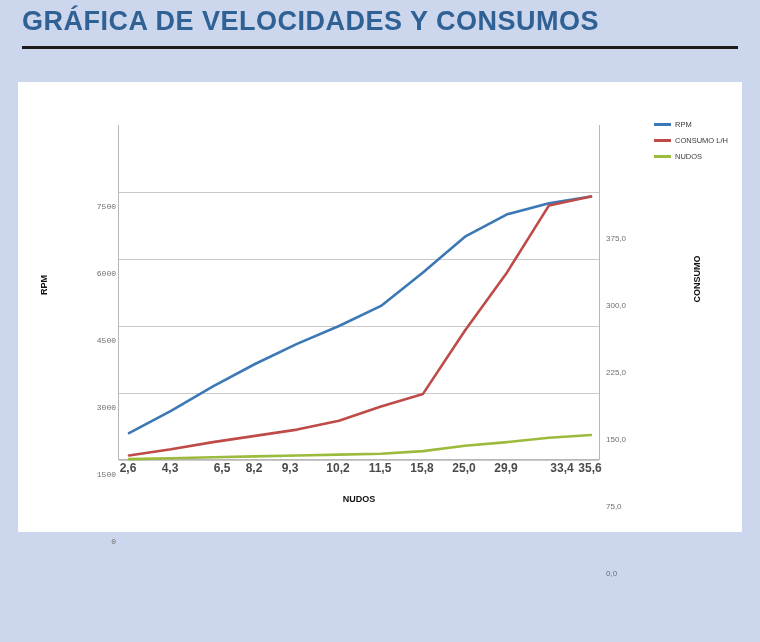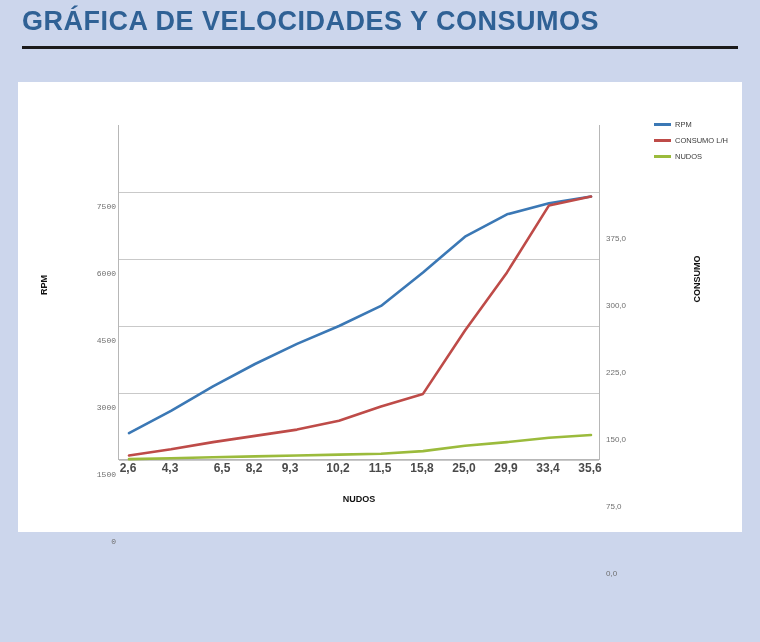--- a/index.html
+++ b/index.html
@@ -243,21 +243,21 @@
       <div class="axis-label-x" style="left: 10px;">2,6</div>
       <div class="axis-label-x" style="left: 52px;">4,3</div>
       <div class="axis-label-x" style="left: 104px;">6,5</div>
       <div class="axis-label-x" style="left: 136px;">8,2</div>
       <div class="axis-label-x" style="left: 172px;">9,3</div>
       <div class="axis-label-x" style="left: 220px;">10,2</div>
       <div class="axis-label-x" style="left: 262px;">11,5</div>
       <div class="axis-label-x" style="left: 304px;">15,8</div>
       <div class="axis-label-x" style="left: 346px;">25,0</div>
       <div class="axis-label-x" style="left: 388px;">29,9</div>
-      <div class="axis-label-x" style="left: 430px;">33,4</div>
+      <div class="axis-label-x" style="left: 444px;">33,4</div>
       <div class="axis-label-x" style="left: 472px;">35,6</div>
     </div>
 
   <div id="y-left-title">RPM</div>
   <div id="y-right-title">CONSUMO</div>
   <div id="x-title">NUDOS</div>
 
   <div id="legend">
       <div class="legend-item">
         <span class="legend-swatch" style="background: rgb(59, 120, 181);"></span>

